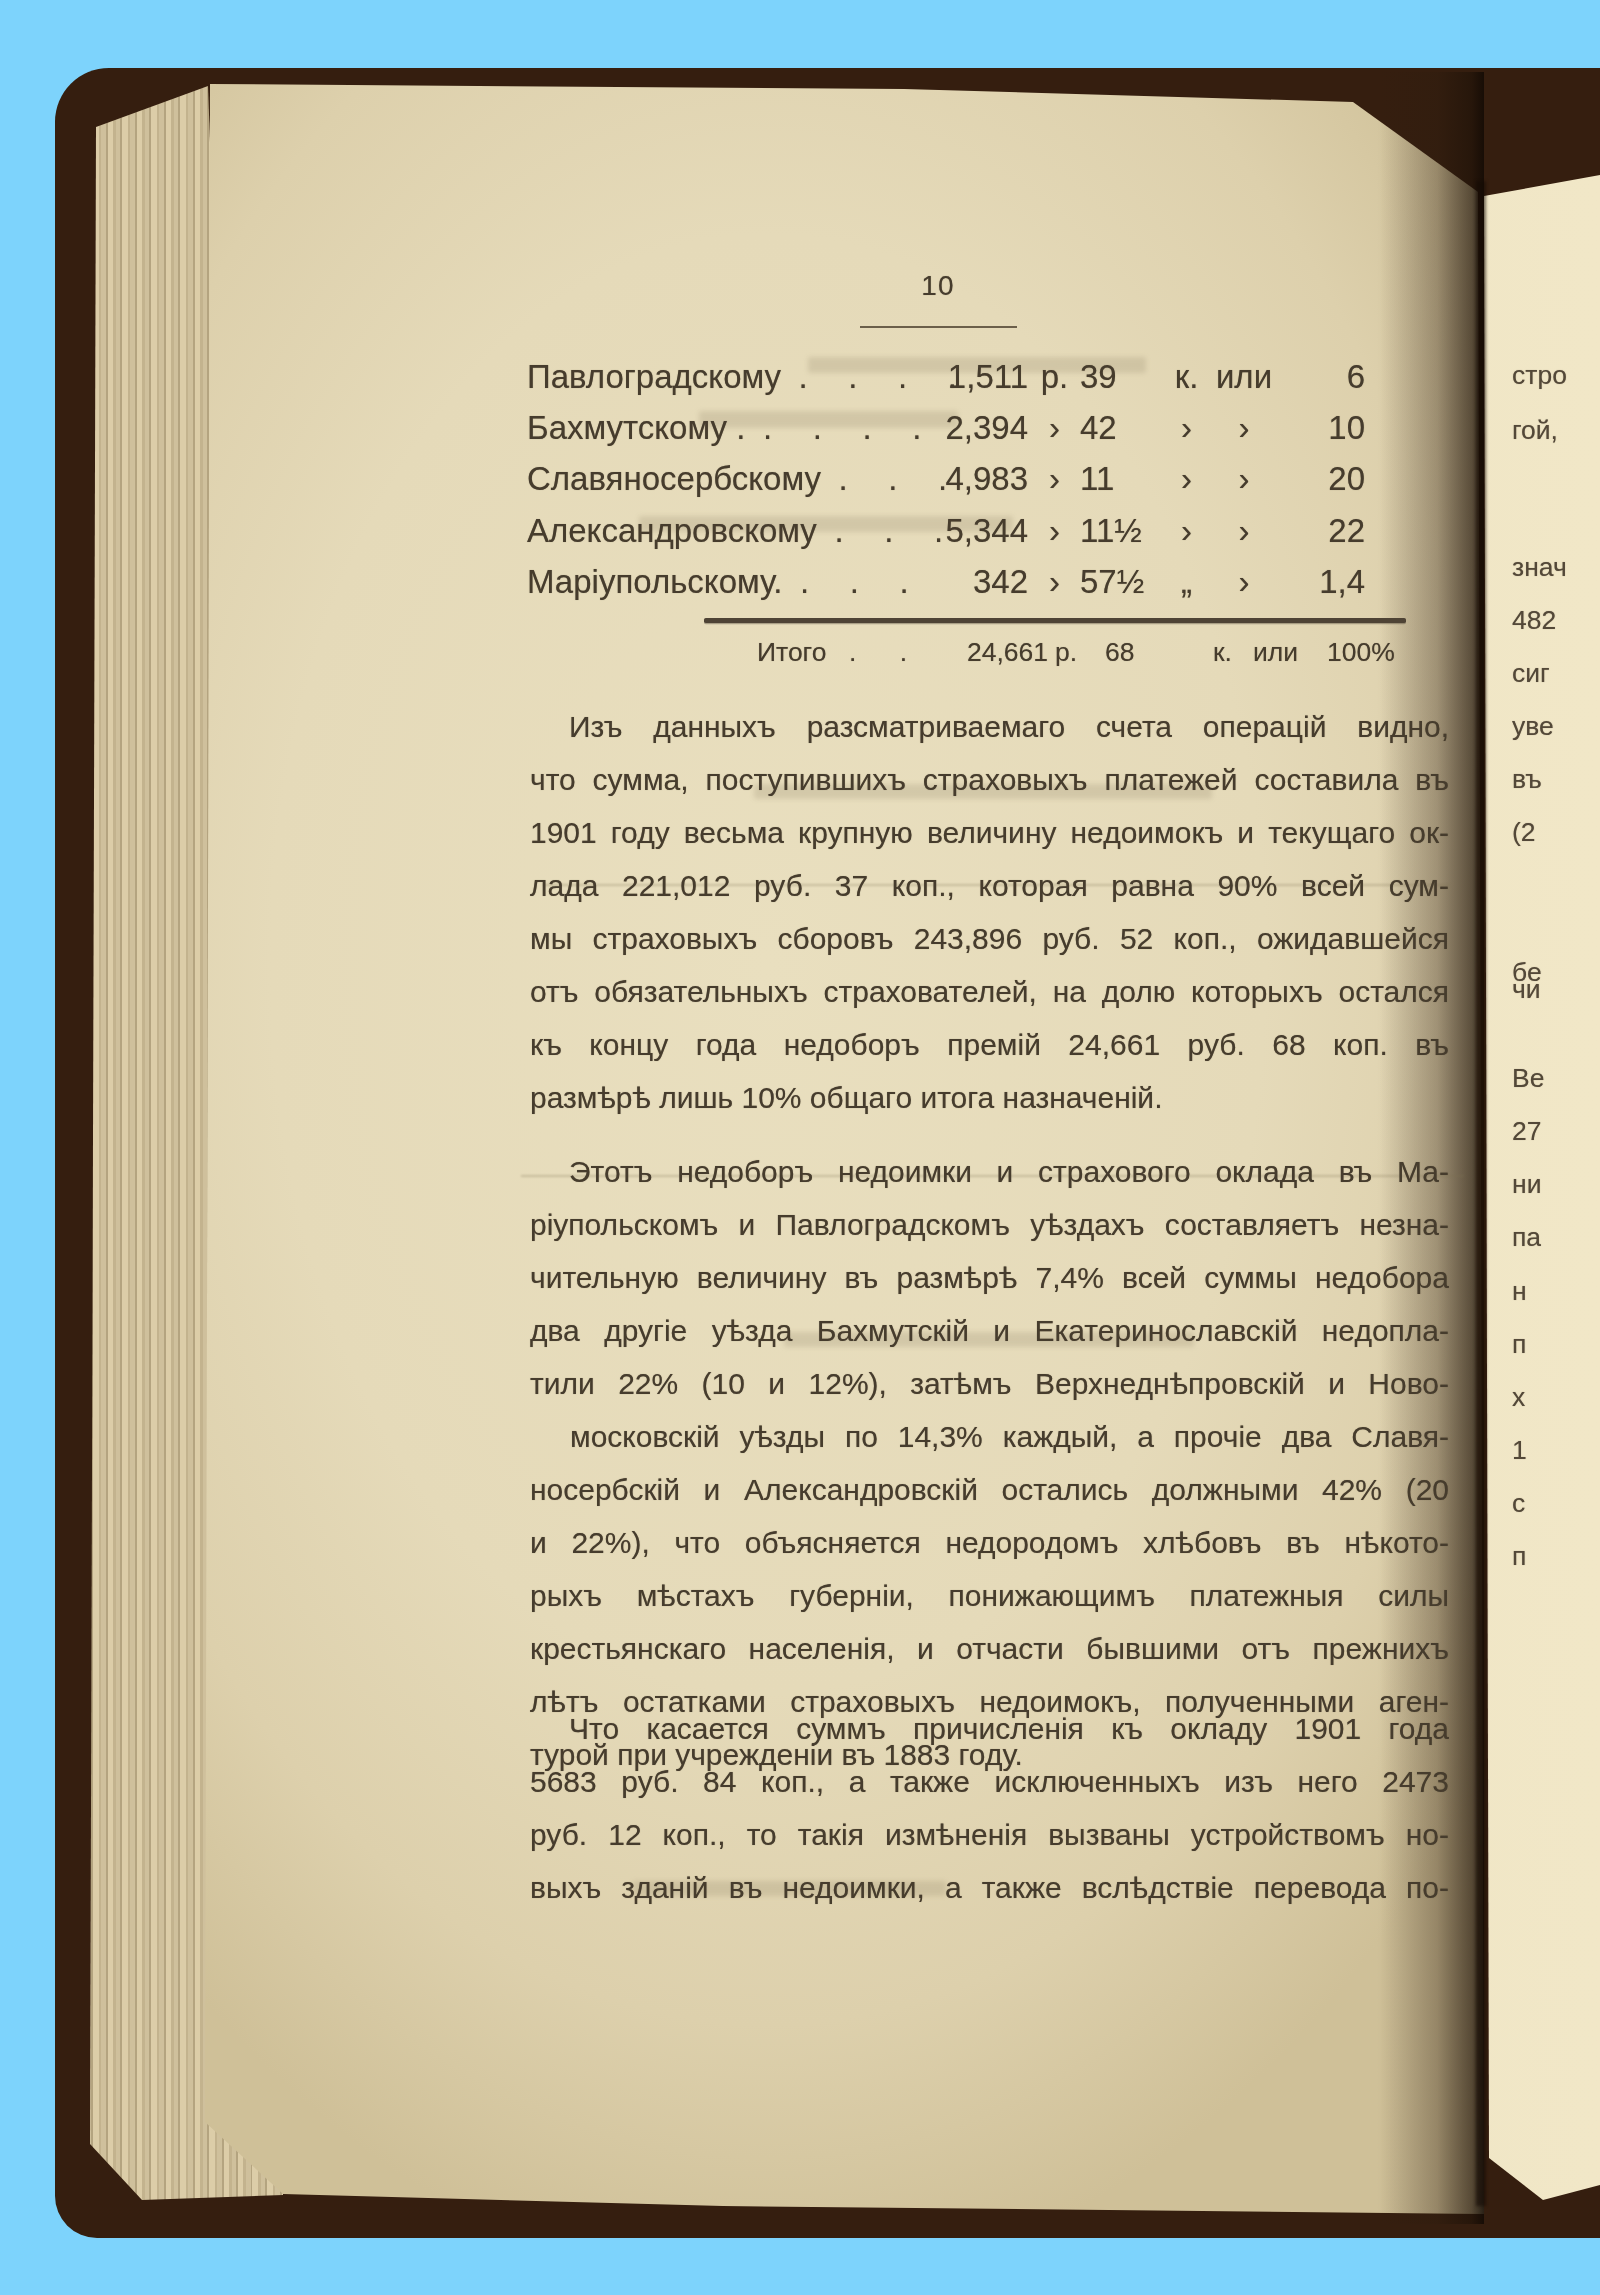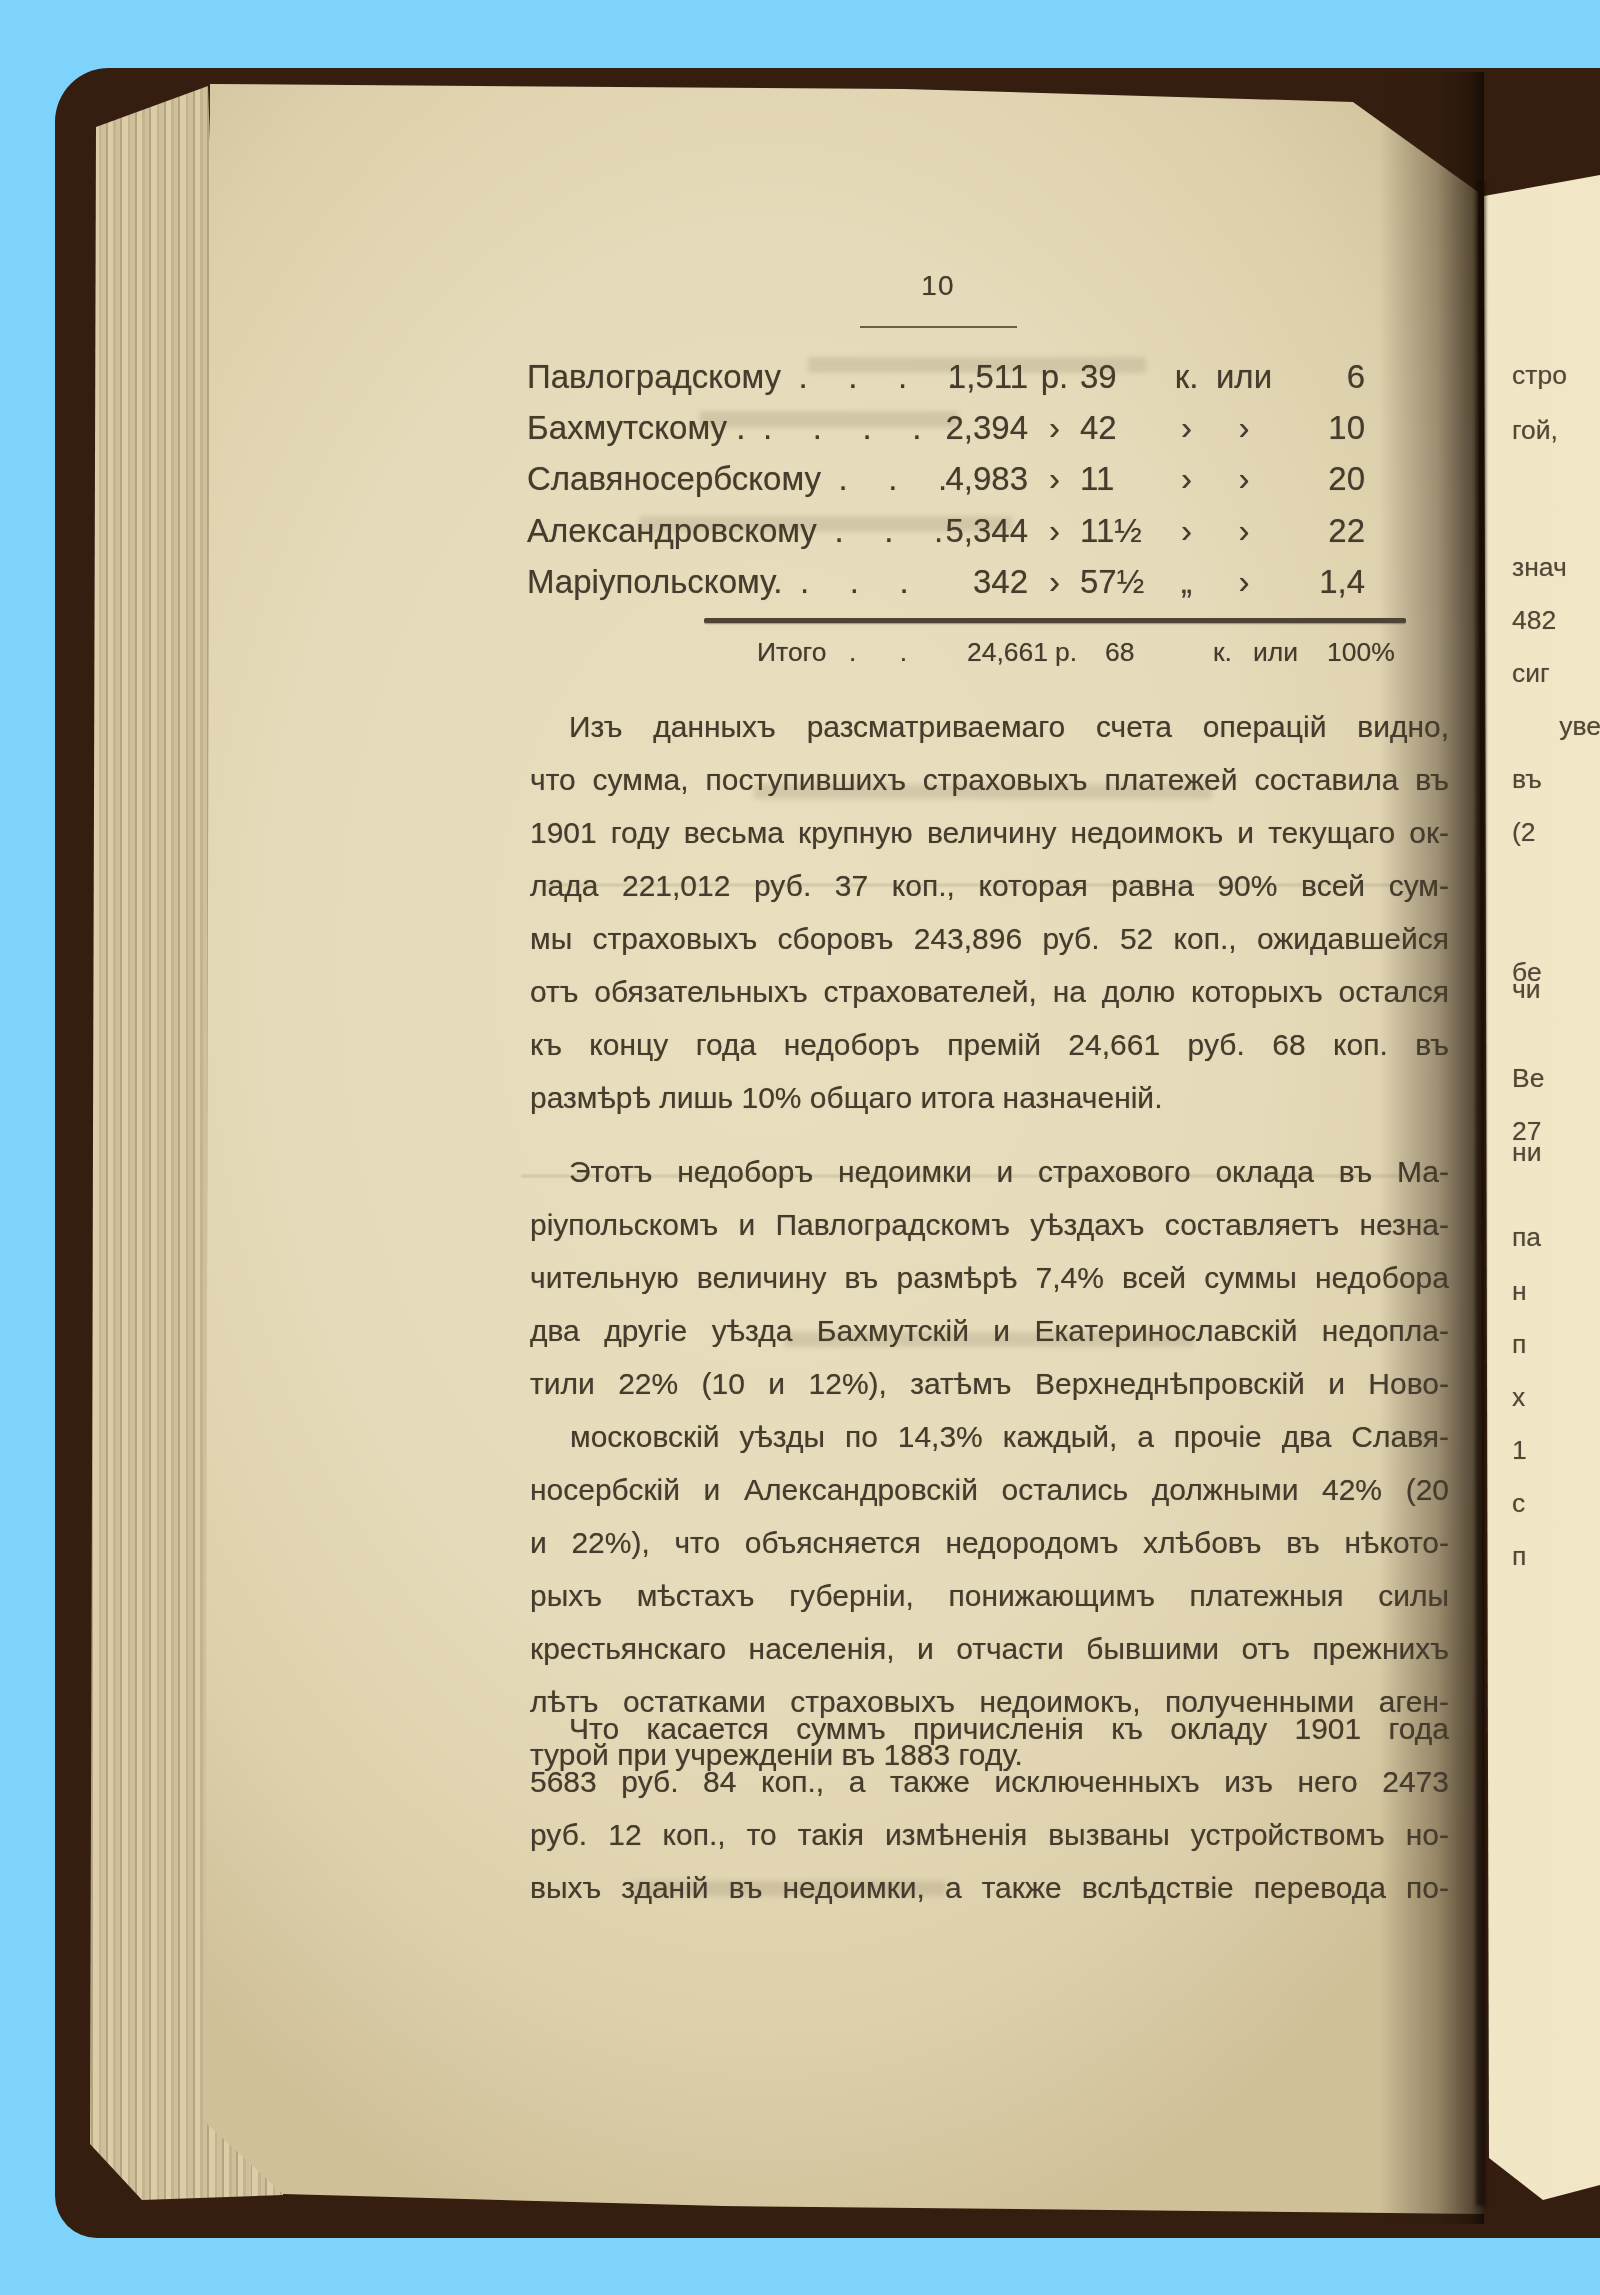--- a/index.html
+++ b/index.html
@@ -136,28 +136,28 @@
         <div class="tline" style="height: 53px; line-height: 53px;">выхъ зданій въ недоимки, а также вслѣдствіе перевода по-</div>
       </div>
     </div>
 
   <div id="frags">
       <div class="abs frag" style="top: 357px;">стро</div>
       <div class="abs frag" style="top: 412px;">гой,</div>
       <div class="abs frag" style="top: 549px;">знач</div>
       <div class="abs frag" style="top: 602px;">482</div>
       <div class="abs frag" style="top: 655px;">сиг</div>
-      <div class="abs frag" style="top: 708px; text-align: right;">уве</div>
+      <div class="abs frag" style="top: 708px;">уве</div>
       <div class="abs frag" style="top: 761px;">въ</div>
       <div class="abs frag" style="top: 814px;">(2</div>
       <div class="abs frag" style="top: 954px;">бе</div>
       <div class="abs frag" style="top: 971px;">чи</div>
       <div class="abs frag" style="top: 1060px;">Ве</div>
       <div class="abs frag" style="top: 1113px;">27</div>
-      <div class="abs frag" style="top: 1134px;">ни</div>
+      <div class="abs frag" style="top: 1166px;">ни</div>
       <div class="abs frag" style="top: 1219px;">па</div>
       <div class="abs frag" style="top: 1273px;">н</div>
       <div class="abs frag" style="top: 1326px;">п</div>
       <div class="abs frag" style="top: 1379px;">х</div>
       <div class="abs frag" style="top: 1432px;">1</div>
       <div class="abs frag" style="top: 1485px;">с</div>
       <div class="abs frag" style="top: 1538px;">п</div>
     </div>
 </div>
 

